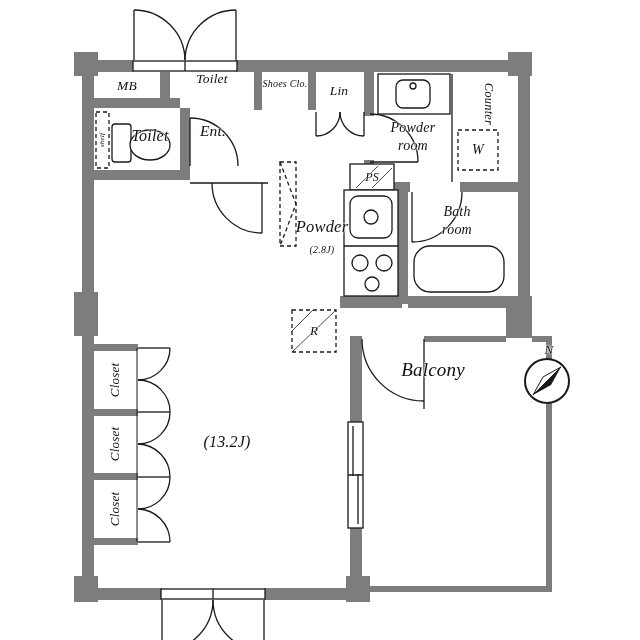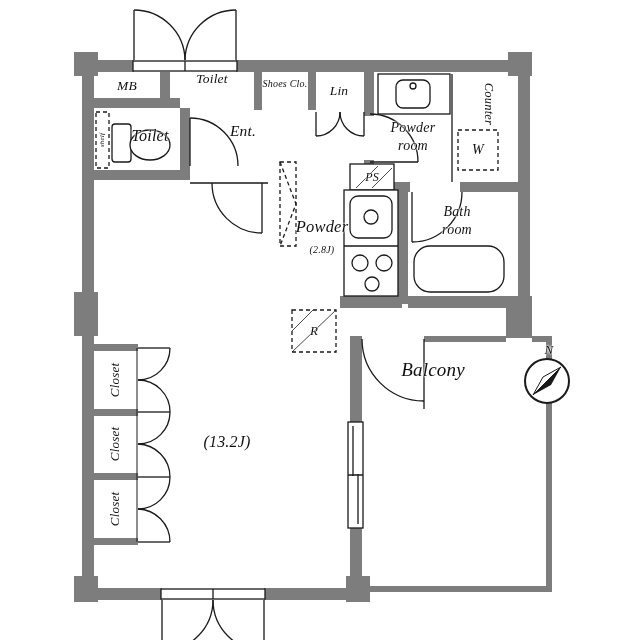--- a/index.html
+++ b/index.html
@@ -201,21 +201,21 @@
 
   <div class="lbl" style="left:127px;top:86px;font-size:13.5px">MB</div>
   <div class="lbl" style="left:212px;top:79px;font-size:13.5px">Toilet</div>
   <div class="lbl" style="left:285px;top:83px;font-size:10px">Shoes Clo.</div>
   <div class="lbl" style="left:339px;top:91px;font-size:13.5px">Lin</div>
   <div class="lbl" style="left:413px;top:128px;font-size:14px">Powder</div>
   <div class="lbl" style="left:413px;top:146px;font-size:14px">room</div>
   <div class="lbl v90" style="left:488px;top:104px;font-size:12.5px">Counter</div>
   <div class="lbl" style="left:150px;top:136px;font-size:16px">Toilet</div>
   <div class="lbl v270" style="left:102px;top:140px;font-size:7px">shelf</div>
-  <div class="lbl" style="left:243px;top:131px;font-size:15.5px">Ent.</div>
+  <div class="lbl" style="left:213px;top:131px;font-size:15.5px">Ent.</div>
   <div class="lbl" style="left:478px;top:150px;font-size:14px">W</div>
   <div class="lbl" style="left:372px;top:177px;font-size:12px">PS</div>
   <div class="lbl" style="left:322px;top:227px;font-size:16.5px">Powder</div>
   <div class="lbl" style="left:322px;top:249px;font-size:10px">(2.8J)</div>
   <div class="lbl" style="left:457px;top:212px;font-size:14px">Bath</div>
   <div class="lbl" style="left:457px;top:230px;font-size:14px">room</div>
   <div class="lbl" style="left:314px;top:331px;font-size:13px">R</div>
   <div class="lbl" style="left:227px;top:442px;font-size:16px">(13.2J)</div>
   <div class="lbl" style="left:433px;top:370px;font-size:19px">Balcony</div>
   <div class="lbl v270" style="left:115px;top:380px;font-size:13px">Closet</div>

